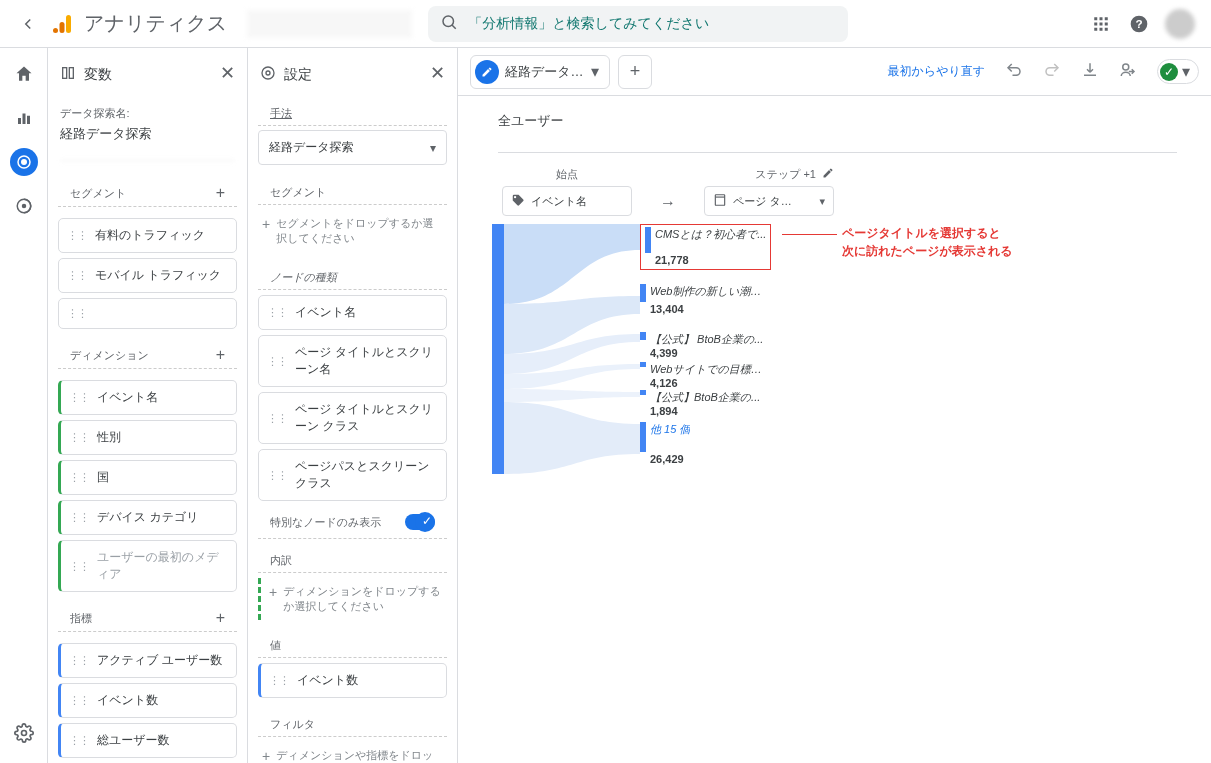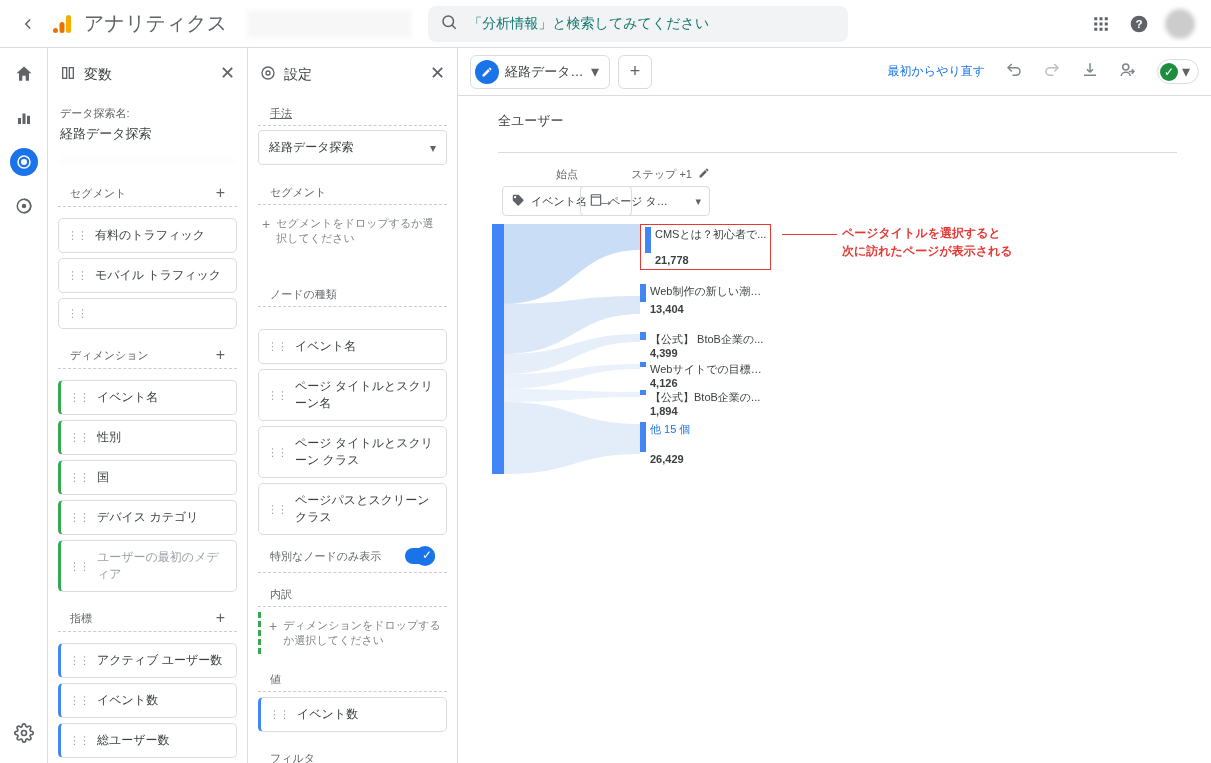--- a/index.html
+++ b/index.html
@@ -70,35 +70,35 @@
 .tb-right { margin-left: auto; display: flex; align-items: center; gap: 20px; }
 .startover { color: #1a73e8; font-size: 12px; cursor: pointer; }
 .tb-icon { color: #80868b; cursor: pointer; }
 .tb-icon.disabled { color: #c0c0c0; cursor: default; }
 .status-pill { display: flex; align-items: center; border: 1px solid #dadce0; border-radius: 14px; padding: 2px 8px 2px 2px; gap: 4px; }
 .status-dot { width: 18px; height: 18px; border-radius: 50%; background: #1e8e3e; color: #fff; display: flex; align-items: center; justify-content: center; font-size: 12px; }
 
 .canvas-body { flex: 1; padding: 16px 24px; position: relative; }
 .allusers { font-size: 13px; padding-bottom: 22px; border-bottom: 1px solid #dadce0; margin-bottom: 14px; margin-left: 16px; margin-right: 10px; }
 
-.path-header { display: flex; align-items: flex-start; gap: 46px; margin-left: 20px; margin-bottom: 6px; }
+.path-header { display: flex; align-items: flex-start; gap: 108px; margin-left: 20px; margin-bottom: 6px; }
 .ph-col { width: 130px; }
 .ph-label { font-size: 11px; color: #5f6368; text-align: center; margin-bottom: 4px; }
 .ph-label.left { display: flex; align-items: flex-start; gap: 6px; justify-content: flex-end; }
 .node-select { border: 1px solid #dadce0; border-radius: 4px; padding: 6px 8px; font-size: 11px; display: flex; align-items: center; gap: 6px; cursor: pointer; }
 .node-select .nicon { color: #5f6368; }
 .arrow-mid { align-self: center; color: #5f6368; margin-top: 18px; }
 
 .sankey { position: relative; margin-left: 10px; margin-top: 8px; height: 260px; }
 .start-bar { position: absolute; left: 0; top: 0; width: 12px; height: 250px; background: #4285f4; }
 .start-label { position: absolute; left: 18px; top: 2px; font-size: 11px; }
 .start-count { position: absolute; left: 18px; top: 16px; font-size: 11px; font-weight: bold; }
 .dest { position: absolute; left: 148px; font-size: 11px; line-height: 1.3; }
 .dest .bar { display: inline-block; width: 6px; background: #4285f4; vertical-align: top; margin-right: 4px; }
-.dest .dtitle { display: inline-block; max-width: 120px; overflow: hidden; text-overflow: ellipsis; white-space: nowrap; vertical-align: top; }
+.dest .dtitle { display: inline-block; max-width: 120px; overflow: hidden; text-overflow: ellipsis; white-space: nowrap; vertical-align: top; font-style: italic; }
 .dest .dcount { display: block; margin-left: 10px; font-weight: bold; }
 .dest.highlight { border: 1px solid #e53935; padding: 2px 4px; }
 .dest .more-link { color: #1a73e8; }
 
 .annot { position: absolute; color: #e53935; font-size: 12px; font-weight: bold; line-height: 1.5; }
 .annot-line { position: absolute; height: 1px; background: #e53935; }
 
 svg.flowsvg { position: absolute; left: 12px; top: 0; }
 </style>
 </head>
@@ -282,21 +282,21 @@
         <span>経路データ探索</span>
         <span class="caret">▾</span>
       </div>
 
     <div class="sec-label" style="border-bottom:1px dashed #ccc;margin:0 10px;padding-bottom:4px;">セグメント</div>
     <div class="dropzone">
         <span class="plus">+</span>
         <span>セグメントをドロップするか選択してください</span>
       </div>
 
-    <div class="sec-label" style="border-bottom:1px dashed #ccc;margin:17px 10px;padding-bottom:4px;">ノードの種類</div>
+    <div class="sec-label" style="border-bottom:1px dashed #ccc;margin:0 10px;padding-bottom:4px;font-style:italic;">ノードの種類</div>
     <div id="nodetype-list">
         <div class="chip">
           <span class="grip">⋮⋮</span>
           <span>イベント名</span>
         </div>
         <div class="chip">
           <span class="grip">⋮⋮</span>
           <span>ページ タイトルとスクリーン名</span>
         </div>
         <div class="chip">

